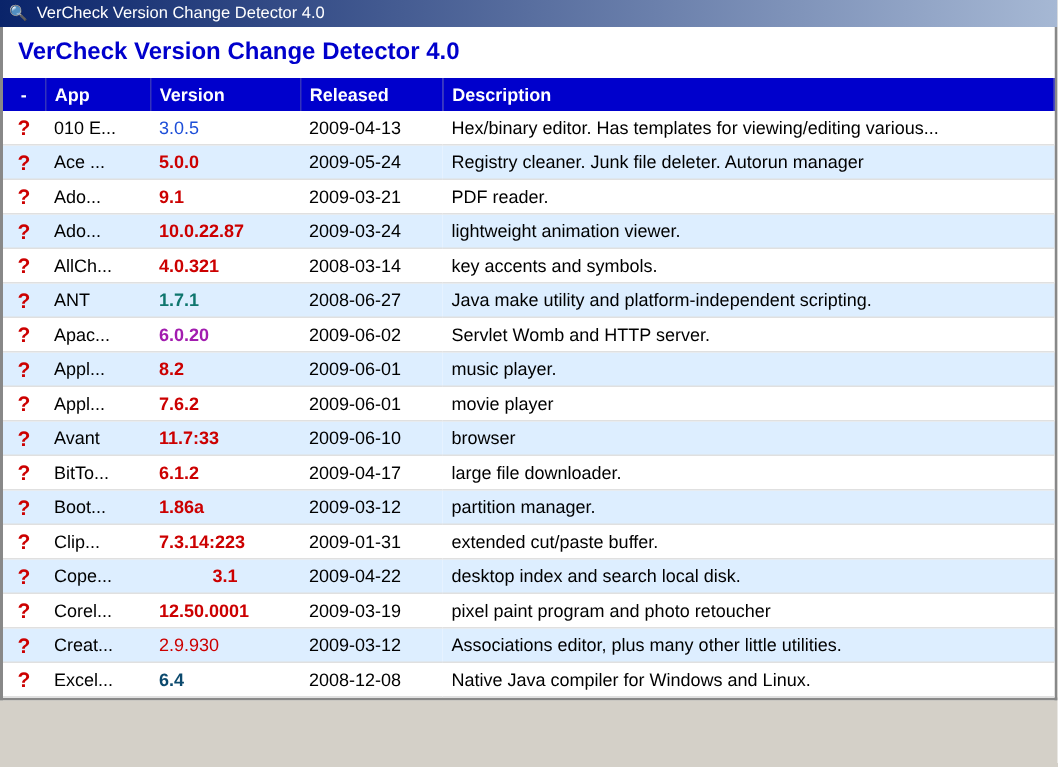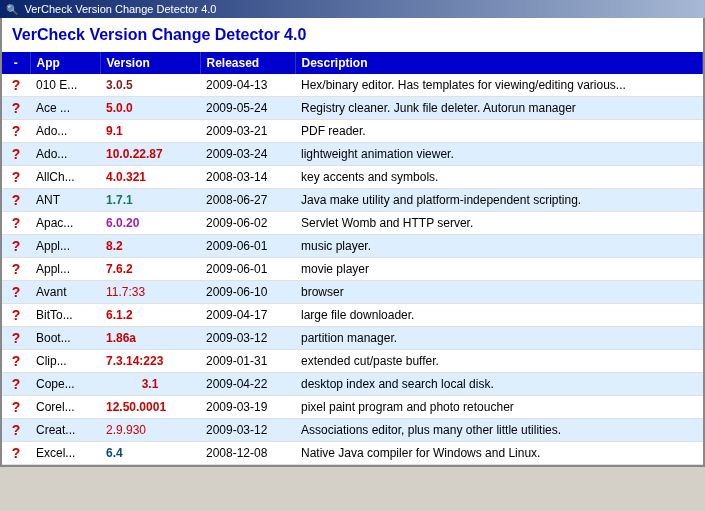--- a/index.html
+++ b/index.html
@@ -96,21 +96,21 @@
         <th class="col-app">App</th>
         <th class="col-version">Version</th>
         <th class="col-released">Released</th>
         <th class="col-description">Description</th>
       </tr>
     </thead>
     <tbody id="table-body">
     <tr>
           <td style="color: rgb(204, 0, 0); font-weight: bold;">?</td>
           <td>010 E...</td>
-          <td style="color: #7f1d1d; font-weight: bold;">3.0.5</td>
+          <td style="color: #1d4ed8; font-weight: normal;">3.0.5</td>
           <td>2009-04-13</td>
           <td>Hex/binary editor. Has templates for viewing/editing various...</td>
         </tr>
         <tr>
           <td style="color: rgb(204, 0, 0); font-weight: bold;">?</td>
           <td>Ace ...</td>
           <td style="color: rgb(204, 0, 0); font-weight: bold;">5.0.0</td>
           <td>2009-05-24</td>
           <td>Registry cleaner. Junk file deleter. Autorun manager</td>
         </tr>
@@ -159,21 +159,21 @@
         <tr>
           <td style="color: rgb(204, 0, 0); font-weight: bold;">?</td>
           <td>Appl...</td>
           <td style="color: rgb(204, 0, 0); font-weight: bold;">7.6.2</td>
           <td>2009-06-01</td>
           <td>movie player</td>
         </tr>
         <tr>
           <td style="color: rgb(204, 0, 0); font-weight: bold;">?</td>
           <td>Avant</td>
-          <td style="color: rgb(204, 0, 0); font-weight: normal;">11.7:33</td>
+          <td style="color: rgb(204, 0, 0); font-weight: bold;">11.7:33</td>
           <td>2009-06-10</td>
           <td>browser</td>
         </tr>
         <tr>
           <td style="color: rgb(204, 0, 0); font-weight: bold;">?</td>
           <td>BitTo...</td>
           <td style="color: rgb(204, 0, 0); font-weight: bold;">6.1.2</td>
           <td>2009-04-17</td>
           <td>large file downloader.</td>
         </tr>

